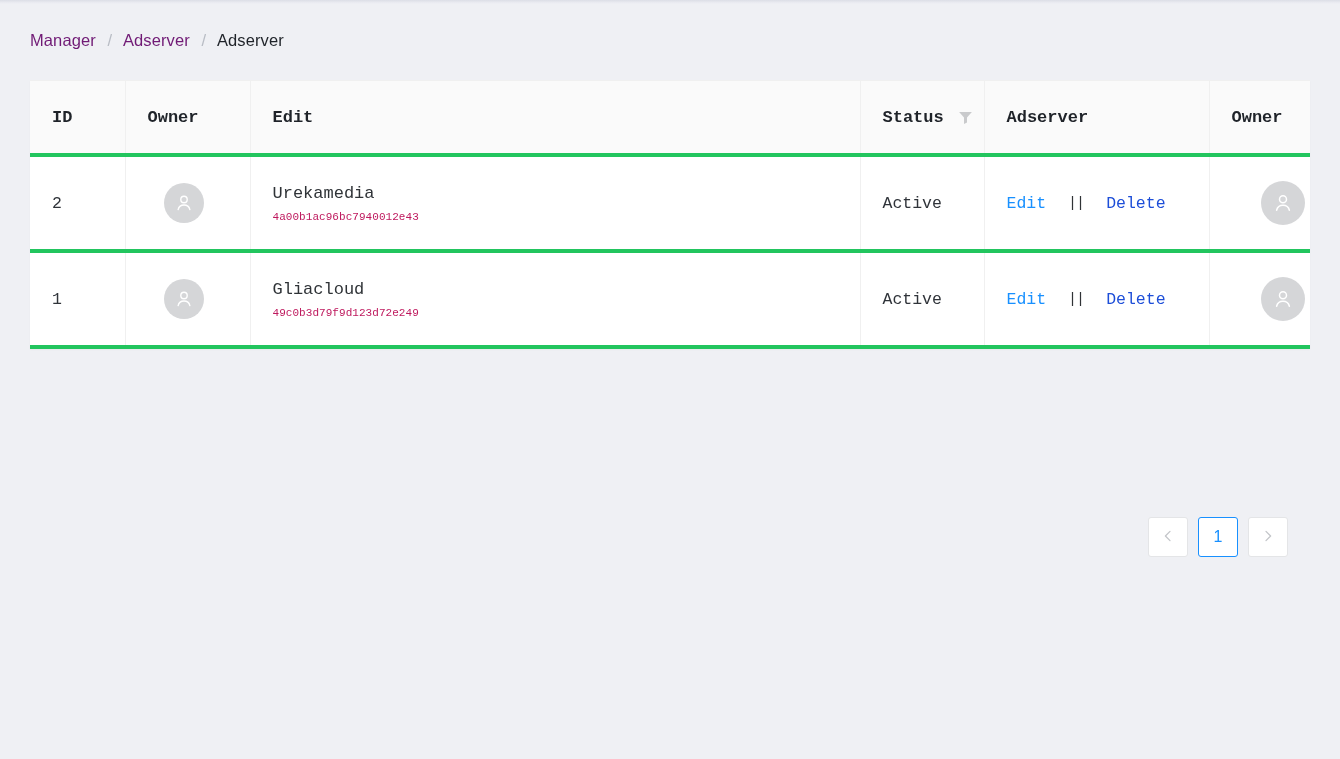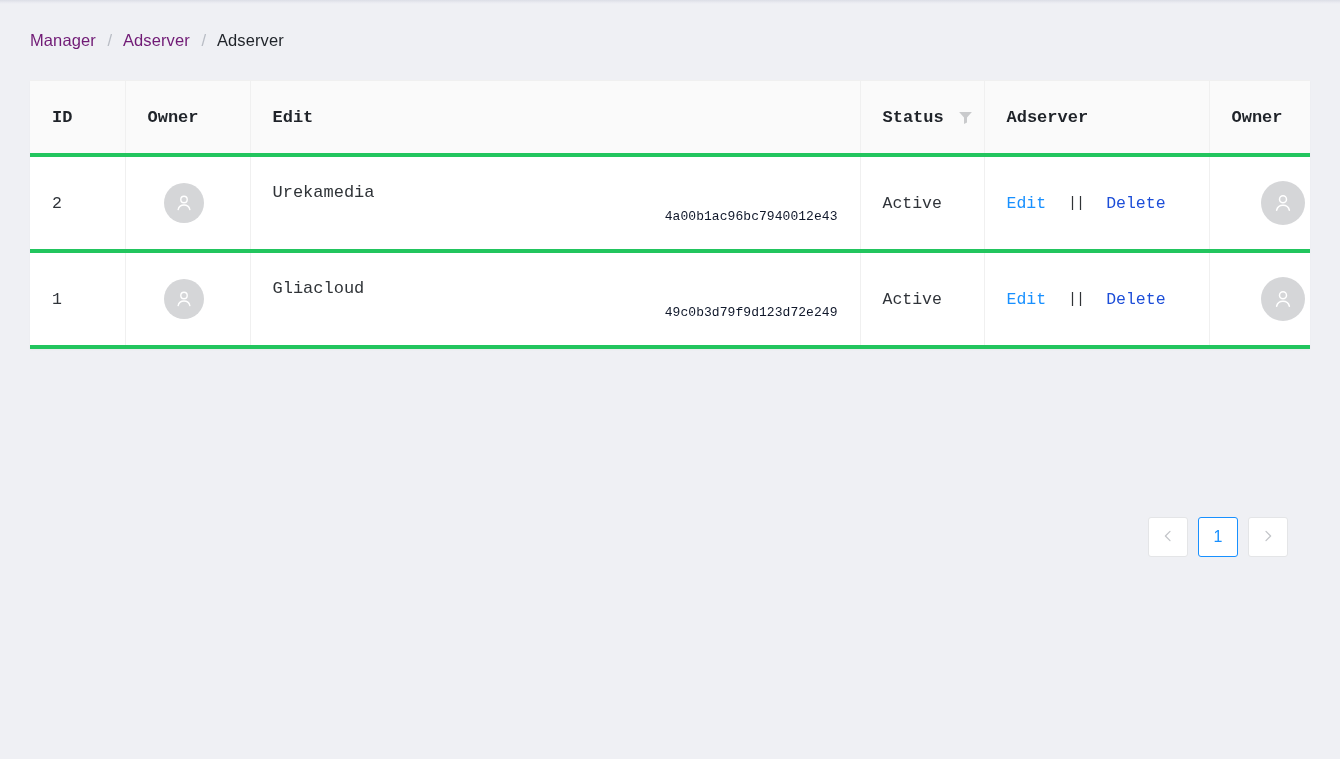--- a/index.html
+++ b/index.html
@@ -158,24 +158,23 @@
   }
   .avatar.owner { width: 44px; height: 44px; margin-left: 29px; }
 
   .name-primary {
     font-size: 17px;
     color: #2f3337;
     line-height: 1.25;
     margin-bottom: 6px;
   }
   .name-uuid {
-    font-size: 13px;
-    color: #0f172a;
+    font-size: 11px;
+    color: #be185d;
     letter-spacing: .05px;
-    text-align: right;
   }
 
   .actions {
     display: flex;
     align-items: center;
     font-size: 16.5px;
   }
   .act-edit { color: #1890ff; cursor: pointer; }
   .act-delete { color: #1d4ed8; cursor: pointer; }
   .act-sep { color: #303336; padding: 0 22px; font-size: 15px; letter-spacing: -1px; }

